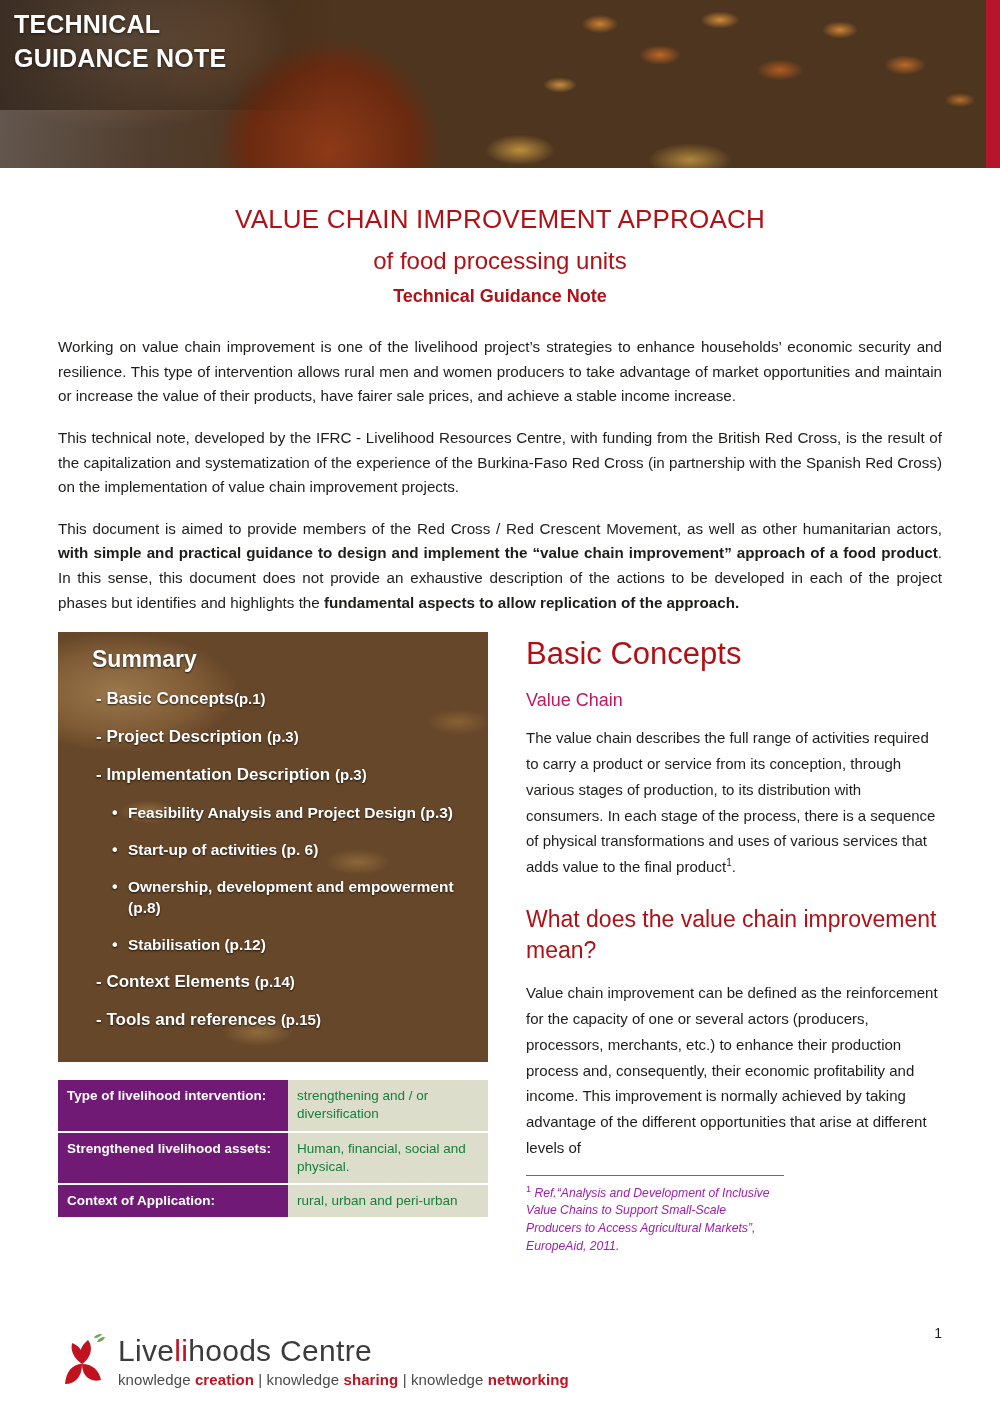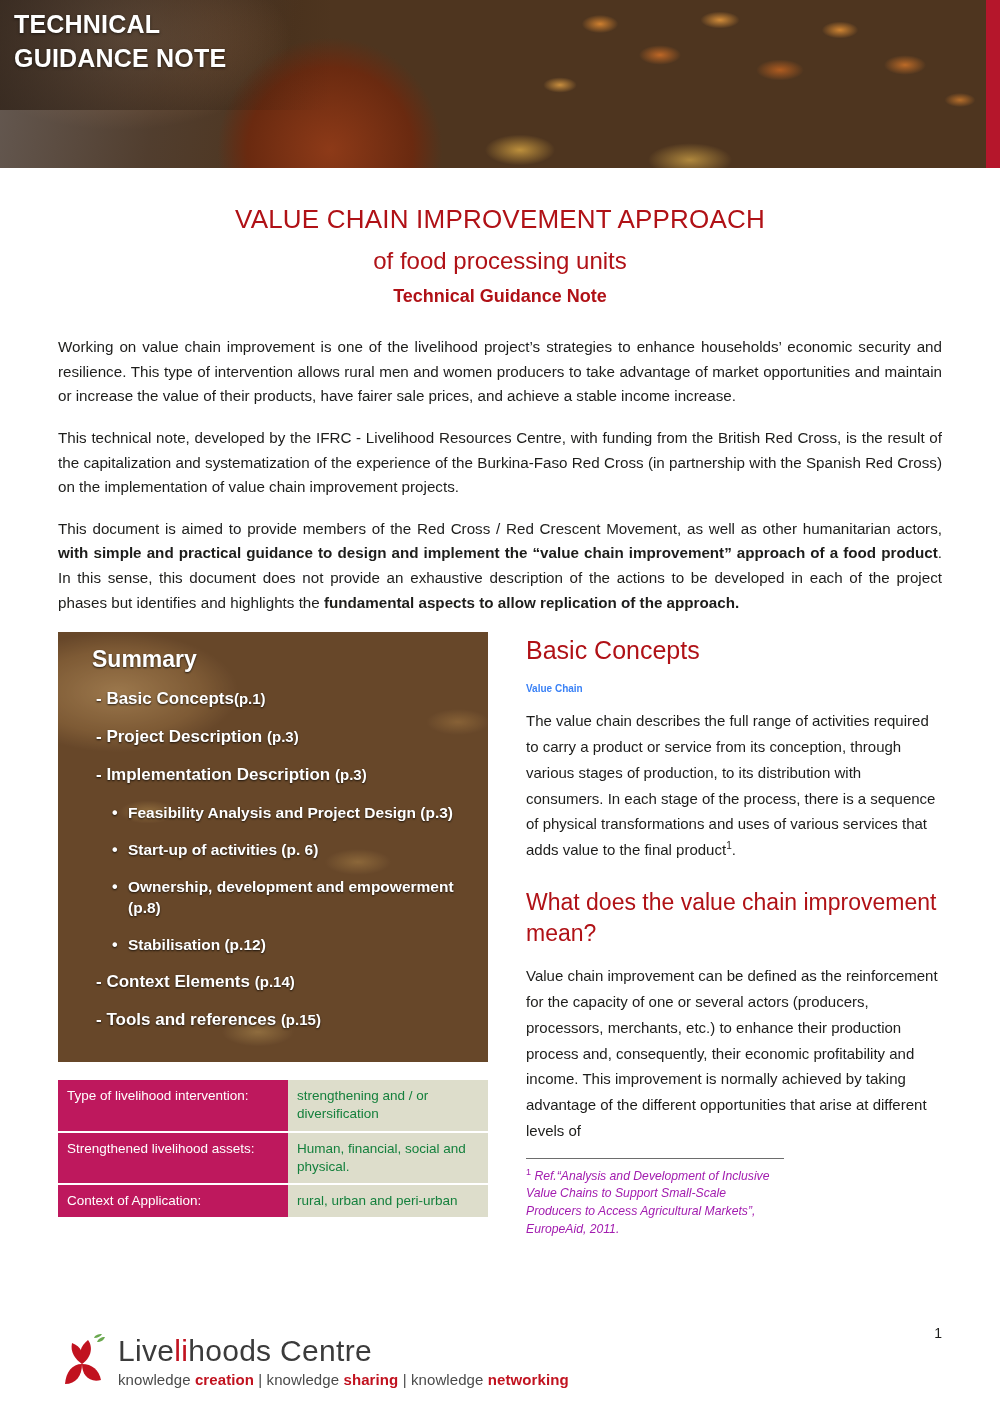--- a/index.html
+++ b/index.html
@@ -210,41 +210,41 @@
     border-collapse: collapse;
     font-size: 13.5px;
   }
   .info-table td {
     vertical-align: top;
     padding: 7px 9px;
     line-height: 1.35;
   }
   .info-table td.key {
     width: 212px;
-    background: #be185d;
+    background: #701a75;
     color: #ffffff;
-    font-weight: normal;
+    font-weight: bold;
     border-bottom: 2px solid #ffffff;
   }
   .info-table td.val {
     background: #ddddcb;
     color: #15803d;
     border-bottom: 2px solid #ffffff;
   }
 
   
   .rc-h1 {
     color: #b01116;
-    font-size: 25px;
+    font-size: 31px;
     margin: 4px 0 18px 0;
   }
   .rc-h2 {
-    color: #3b82f6;
-    font-size: 10px;
-    font-weight: bold;
+    color: #be185d;
+    font-size: 18px;
+    font-weight: normal;
     margin: 0 0 14px 0;
   }
   .rc-h3 {
     color: #b01116;
     font-size: 23px;
     line-height: 1.35;
     margin: 24px 0 14px 0;
   }
   .rc-p {
     font-size: 15px;

